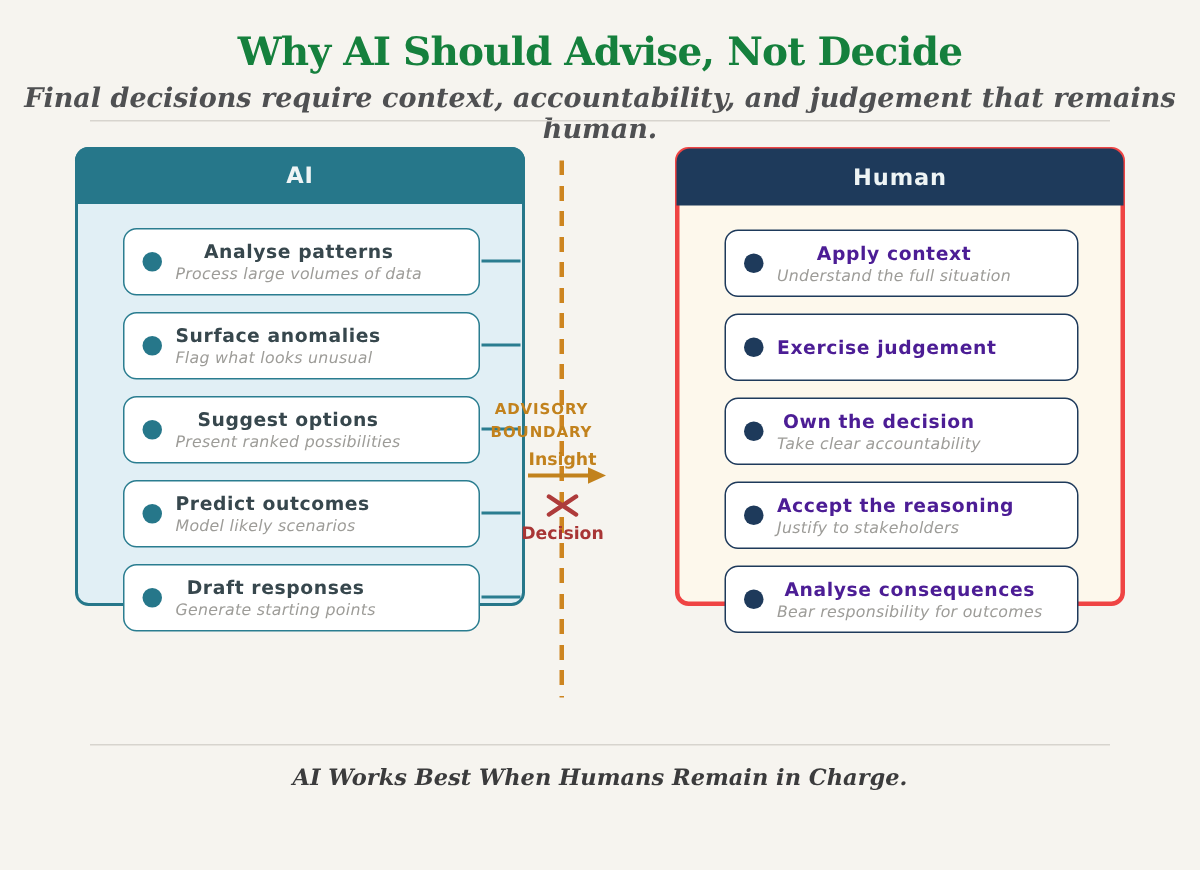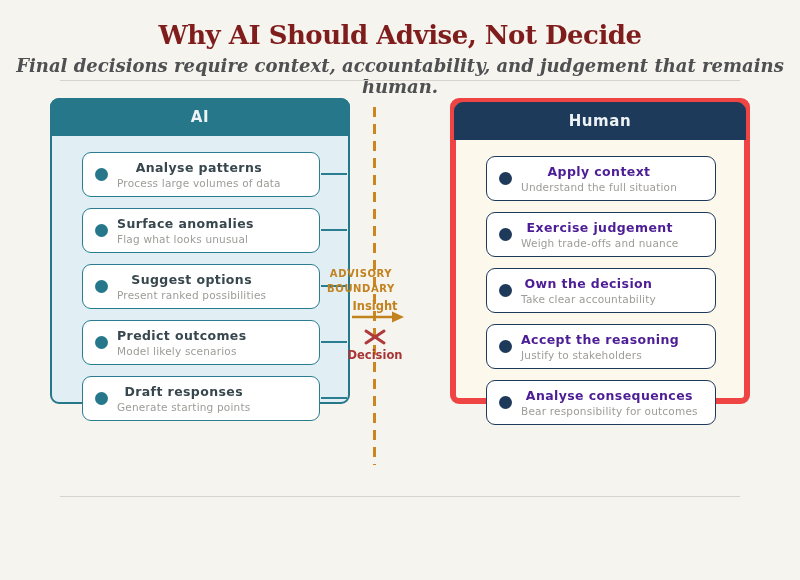--- a/index.html
+++ b/index.html
@@ -9,39 +9,39 @@
     font-family:"DejaVu Sans", sans-serif;
     position:relative;
     overflow:hidden;
   }
   .stage { position:absolute; left:0; top:0; width:800px; height:580px; }
 
   .title {
     position:absolute; top:20px; left:0; width:100%;
     text-align:center;
     font-family:"DejaVu Serif", serif;
-    font-weight:bold; font-size:26px; color:#7f1d1d;
+    font-weight:bold; font-size:26px; color:#15803d;
     letter-spacing:-0.5px;
   }
   .subtitle {
     position:absolute; top:55px; left:0; width:100%;
     text-align:center;
     font-family:"DejaVu Serif", serif;
     font-style:italic; font-weight:bold; font-size:18px; color:#4f5052;
   }
   .hr { position:absolute; left:60px; width:680px; height:1px; background:#d7d4ce; }
   .hr-top { top:80px; }
   .hr-bottom { top:496px; }
 
   .panel {
     position:absolute; top:98px; width:300px; height:306px;
     border-radius:9px; box-sizing:border-box;
   }
   .panel-ai    { left:50px;  background:#e1eff5; border:2px solid #26778a; }
-  .panel-human { left:450px; background:#fdf8ec; border:6px solid #ef4444; }
+  .panel-human { left:450px; background:#fdf8ec; border:3px solid #ef4444; }
 
   .panel-header {
     height:38px; margin:-2px -2px 0 -2px;
     border-radius:9px 9px 0 0;
     display:flex; align-items:center; justify-content:center;
     color:#eef4f5; font-weight:bold; font-size:15px; letter-spacing:0.6px;
   }
   .panel-ai    .panel-header { background:#26778a; }
   .panel-human .panel-header { background:#1e3a5b; }
 
@@ -57,21 +57,21 @@
   .panel-human .card { border:1px solid #1e3a5b; }
 
   .dot { width:13px; height:13px; border-radius:50%; flex:0 0 13px; }
   .panel-ai    .dot { background:#26778a; }
   .panel-human .dot { background:#1e3a5b; }
 
   .card-text { display:flex; flex-direction:column; justify-content:center; }
   .card-title { font-size:12.5px; font-weight:bold; letter-spacing:0.4px; line-height:15px;text-align:center; }
   .panel-ai    .card-title { color:#37474d; }
   .panel-human .card-title { color:#4c1d95; }
-  .card-desc { font-size:10.5px; color:#9d9c98; letter-spacing:0.2px; line-height:13px; margin-top:2px; }
+  .card-desc { font-size:10.5px; color:#9d9c98; letter-spacing:0.2px; line-height:13px; margin-top:2px;font-style:italic; }
 
   .connector { position:absolute; left:321px; width:26px; height:2px; background:#2a7d90; }
 
   .boundary-line {
     position:absolute; left:373px; top:107px; width:3px; height:358px;
     background:repeating-linear-gradient(to bottom, #cd8520 0 10px, transparent 10px 17px);
     z-index:1;
   }
   .boundary-label {
     position:absolute; left:361px; top:266px; transform:translateX(-50%);
@@ -175,21 +175,20 @@
         <span class="dot"></span>
         <span class="card-text">
           <span class="card-title">Apply context</span>
           <span class="card-desc">Understand the full situation</span>
         </span>
       </div>
       <div class="card">
         <span class="dot"></span>
         <span class="card-text">
           <span class="card-title">Exercise judgement</span>
-          <span class="card-desc">Weigh trade-offs and nuance</span>
         </span>
       </div>
       <div class="card">
         <span class="dot"></span>
         <span class="card-text">
           <span class="card-title">Own the decision</span>
           <span class="card-desc">Take clear accountability</span>
         </span>
       </div>
       <div class="card">
@@ -203,14 +202,15 @@
         <span class="dot"></span>
         <span class="card-text">
           <span class="card-title">Analyse consequences</span>
           <span class="card-desc">Bear responsibility for outcomes</span>
         </span>
       </div>
     </div>
   </div>
 
   <div class="hr hr-bottom"></div>
+  <div class="footer-text">AI Works Best When Humans Remain in Charge.</div>
 
 </div>
 
 </body></html>

